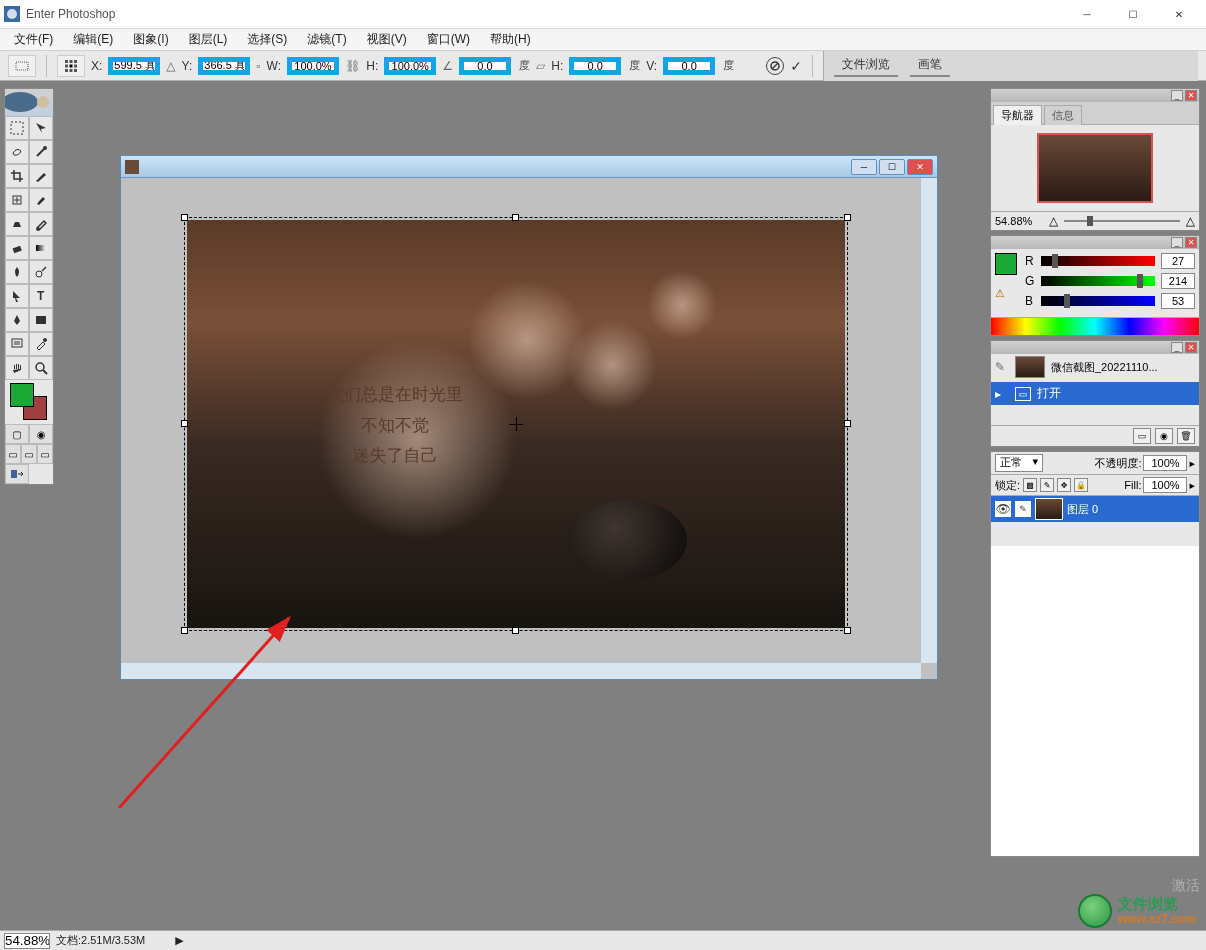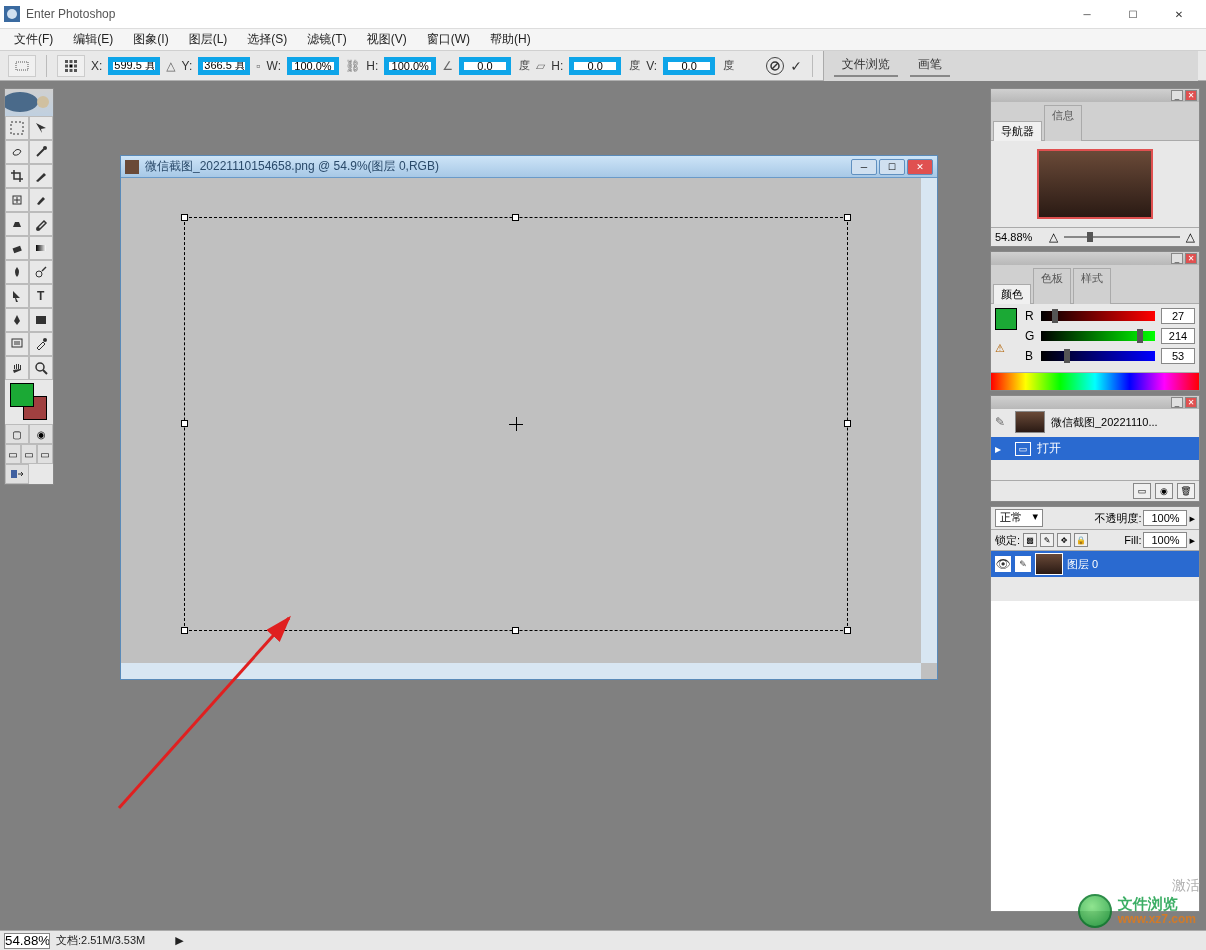--- a/index.html
+++ b/index.html
@@ -78,21 +78,21 @@
 .arrow-anno { position: absolute; left: 109px; top: 608px; width: 210px; height: 210px; pointer-events: none; }
 
 
 .panel-col { position: absolute; right: 6px; top: 88px; width: 210px; display: flex; flex-direction: column; gap: 4px; }
 .panel { background: #e8e8e8; border: 1px solid #888; }
 .panel .panel-bar { height: 13px; background: linear-gradient(180deg,#d0d0d0,#b8b8b8); display: flex; justify-content: flex-end; align-items: center; padding: 0 2px; gap: 2px; }
 .panel .pbar-btn { width: 12px; height: 11px; background: #e0e0e0; border: 1px solid #888; display: flex; align-items: center; justify-content: center; font-size: 8px; }
 .panel .pbar-btn.close { background: #e05050; color: #fff; }
 .panel .tabs { display: flex; padding: 2px 2px 0 2px; border-bottom: 1px solid #aaa; gap: 2px; background: #d0d0d0;}
 .panel .tab { padding: 2px 7px; font-size: 11px; border: 1px solid #aaa; border-bottom: none; background: #e8e8e8; position: relative; top: 1px; }
-.panel .tab.active { background: #f0f0f0; margin-top: 16px; }
+.panel .tab.active { background: #f0f0f0; }
 .panel .tab.inactive { background: #d0d0d0; color: #555; }
 .panel .panel-body { padding: 4px; background: #e8e8e8; }
 
 
 .navigator .thumb { margin: 4px auto; width: 116px; height: 70px; border: 2px solid #e05050; background: linear-gradient(180deg,#6a4a38,#2a1a14); position: relative; }
 .navigator .nav-footer { display: flex; align-items: center; border-top: 1px solid #aaa; padding: 2px 4px; gap: 6px; }
 .navigator .zoom-val { width: 48px; font-size: 11px; }
 .navigator .zoom-slider { flex: 1; height: 10px; position: relative; }
 .navigator .zoom-slider::before { content: ""; position: absolute; left: 0; right: 0; top: 4px; height: 2px; background: #888; }
 .navigator .zoom-slider .knob { position: absolute; left: 20%; top: 0; width: 6px; height: 10px; background: #555; }
@@ -388,28 +388,41 @@
         </svg>
       </div>
   </div>
 </div>
 
 <div class="docwin">
   <div class="doc-titlebar">
     <div class="doc-icon"><svg width="14" height="14">
           <rect width="14" height="14" fill="#6a4a38"></rect>
         </svg></div>
-    <span class="doc-title">微信截图_20221110154658.png @ 54.9%(图层 0,RGB)</span>
     <div class="doc-controls">
       <div class="doc-btn">─</div>
       <div class="doc-btn">☐</div>
       <div class="doc-btn close">✕</div>
     </div>
   </div>
   <div class="doc-canvas-area">
+    <div class="image-holder">
+      <div class="image">
+        <div class="bokeh b1"></div>
+        <div class="bokeh b2"></div>
+        <div class="bokeh b3"></div>
+        <div class="bokeh b4"></div>
+        <div class="stone"></div>
+        <div class="poem">
+          <div>我们总是在时光里</div>
+          <div>不知不觉</div>
+          <div>迷失了自己</div>
+        </div>
+      </div>
+    </div>
     <div class="transform-handles">
       <div class="handle h-tl"></div>
       <div class="handle h-tc"></div>
       <div class="handle h-tr"></div>
       <div class="handle h-lc"></div>
       <div class="handle h-rc"></div>
       <div class="handle h-bl"></div>
       <div class="handle h-bc"></div>
       <div class="handle h-br"></div>
       <div class="center-mark"></div>
@@ -450,25 +463,20 @@
         </div>
       <span>△</span>
     </div>
   </div>
 
   <div class="panel colorpanel">
     <div class="panel-bar">
       <div class="pbar-btn">_</div>
       <div class="pbar-btn close">✕</div>
     </div>
-    <div class="tabs">
-      <div class="tab active">颜色</div>
-      <div class="tab inactive">色板</div>
-      <div class="tab inactive">样式</div>
-    </div>
     <div class="panel-body" style="position:relative;">
       <div style="position:absolute; left:4px; top:4px;">
         <div class="c-fg"></div>
         <div class="c-bg" style="position:absolute; left:8px; top:12px;"></div>
         <div class="c-warn" style="top:34px;">⚠</div>
       </div>
       <div class="slider-row">
         <span class="ch">R</span>
         <div class="bar">
             <div class="knob" style="left:10%;"></div>

